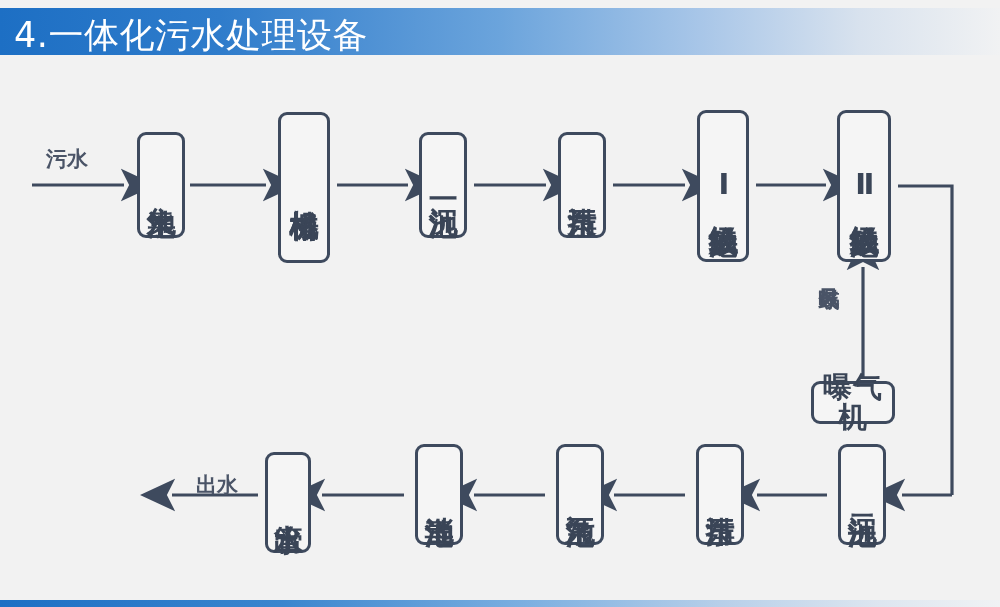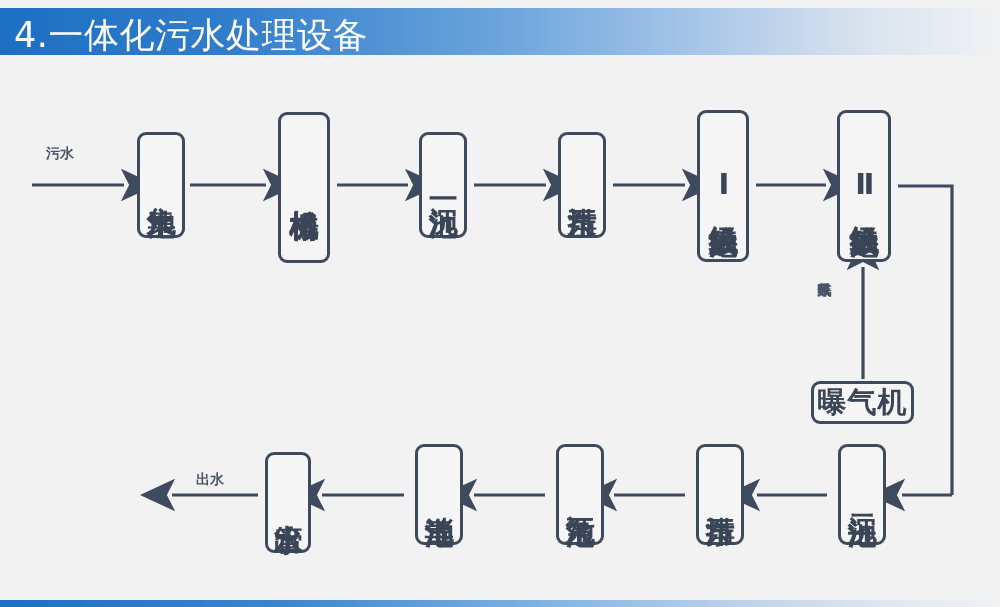--- a/index.html
+++ b/index.html
@@ -96,21 +96,21 @@
   }
   .node.horizontal {
     font-size: 29px;
     letter-spacing: 1px;
   }
 
   
   .flow-label {
     position: absolute;
     color: #4a5467;
-    font-size: 14px;
+    font-size: 21px;
     font-weight: 700;
     white-space: nowrap;
   }
   .flow-label.vertical {
     writing-mode: vertical-rl;
     text-orientation: upright;
     line-height: 1.0;
     letter-spacing: 0px;
   }
 </style>
@@ -180,21 +180,21 @@
   </div>
 
   <div class="node vertical" style="left:697px; top:55px; width:52px; height:152px;">
     <span>Ⅰ级接触池</span>
   </div>
 
   <div class="node vertical" style="left:837px; top:55px; width:54px; height:152px;">
     <span>Ⅱ级接触池</span>
   </div>
 
-  <div class="node horizontal" style="left:811px; top:326px; width:103px; height:43px;">
+  <div class="node horizontal" style="left:811px; top:326px; width:84px; height:43px;">
     <span>曝气机</span>
   </div>
 
   <div class="node vertical" style="left:838px; top:389px; width:48px; height:101px;">
     <span>二沉池</span>
   </div>
 
   <div class="node vertical" style="left:696px; top:389px; width:48px; height:101px;">
     <span>排污泵</span>
   </div>

